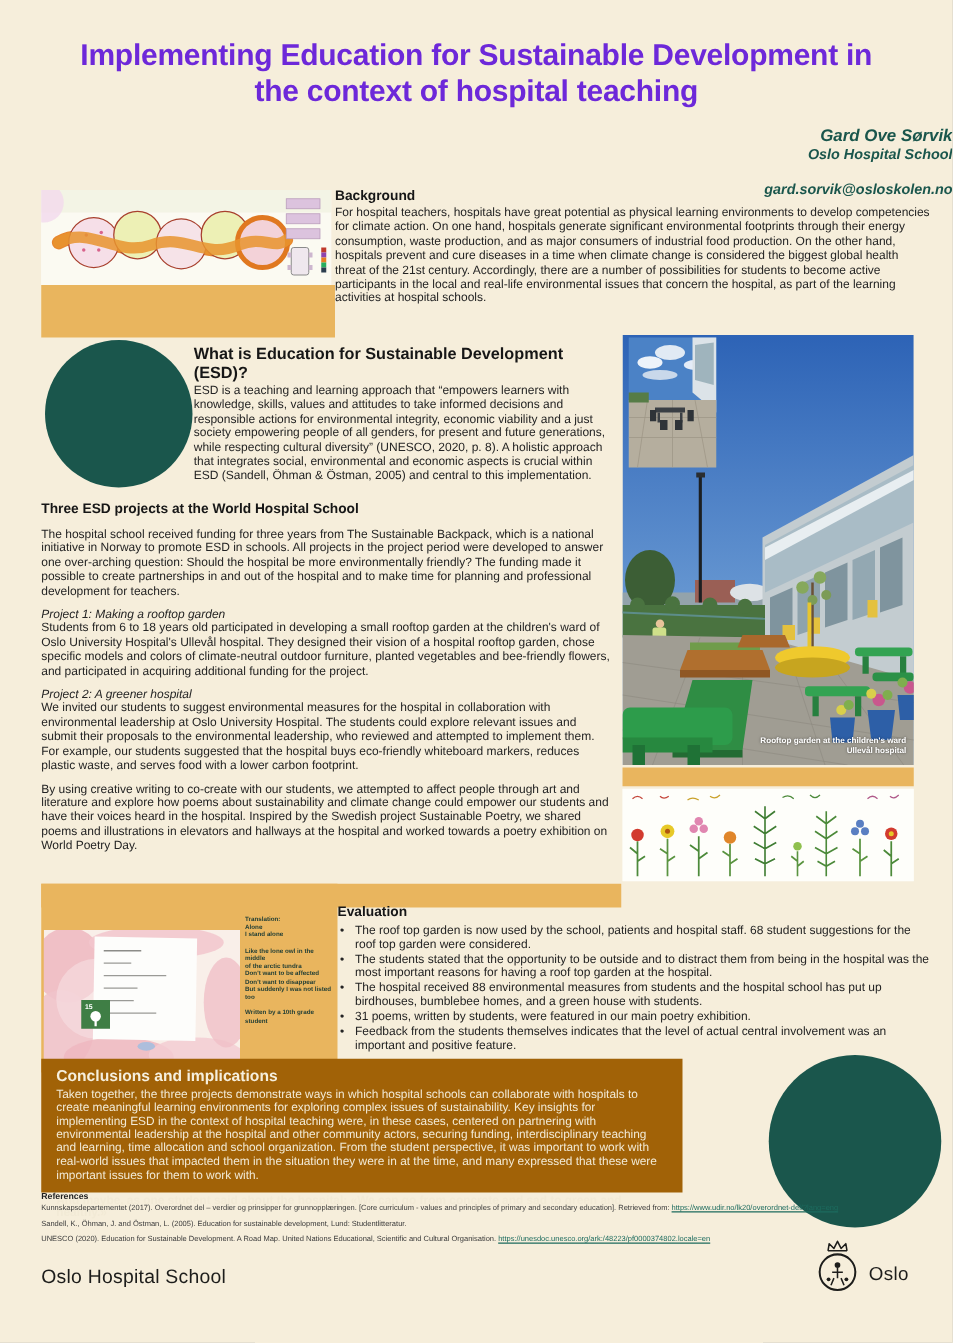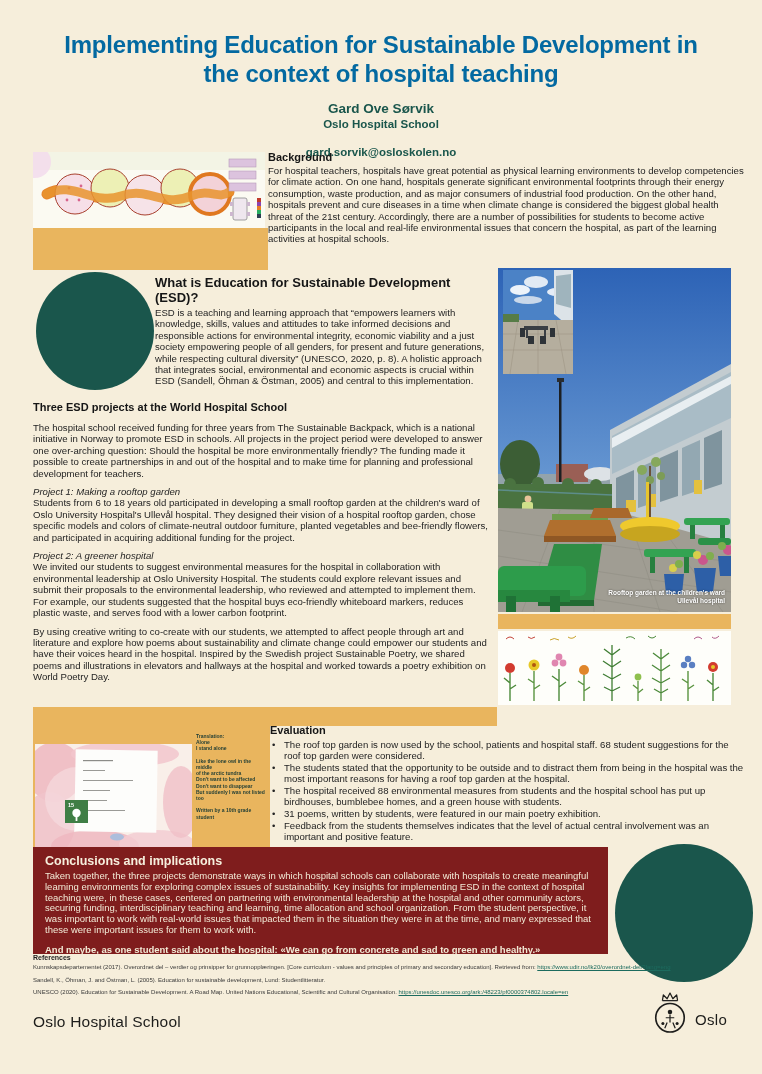--- a/index.html
+++ b/index.html
@@ -1,22 +1,22 @@
 <!DOCTYPE html>
 <html><head>
 <meta charset="utf-8">
 <style>
   html,body{margin:0;padding:0;background:#d8d4c8;}
   .poster{position:relative;width:762px;height:1074px;background:#f6eedb;
     font-family:"Liberation Sans",sans-serif;overflow:hidden;color:#1f1f1f;margin:0 auto;}
   .abs{position:absolute;}
   
-  .title{left:0;right:0;top:30px;text-align:center;font-weight:700;color:#0369a1;
+  .title{left:0;right:0;top:30px;text-align:center;font-weight:700;color:#6d28d9;
     font-size:24px;line-height:29px;letter-spacing:-0.2px;}
-  .author{left:0;right:0;top:101px;text-align:center;color:#1a564c;}
+  .author{left:0;right:0;top:101px;text-align:right;color:#1a564c;font-style:italic;}
   .author .name{font-size:13.5px;font-weight:700;}
   .author .affil{font-size:11.5px;font-weight:700;margin-top:2px;}
   .author .email{font-size:11.5px;font-weight:700;margin-top:16px;}
   
   .h2{font-size:11px;font-weight:700;color:#161616;}
   .body-text{font-size:9.6px;line-height:11.4px;color:#242424;}
   .it{font-style:italic;}
   
   .drawing1{left:33px;top:152px;width:232px;height:76px;background:#fdfcf5;}
   .band-left-top{left:33px;top:228px;width:235px;height:42px;background:#e9b55e;}
@@ -33,21 +33,21 @@
   .band-mid{left:33px;top:707px;width:464px;height:19px;background:#e9b55e;}
   .orange-block{left:33px;top:707px;width:237px;height:151px;background:#e9b55e;}
   .poem-img{left:35px;top:744px;width:157px;height:112px;}
   .translation{left:196px;top:733px;width:72px;font-size:5px;line-height:6.2px;
     font-weight:700;color:#1e3c34;}
   .tr-line{min-height:6.2px;}
   .evaluation{left:270px;top:724px;width:476px;}
   .bullets{margin-top:3px;}
   .bullet{position:relative;padding-left:14px;margin-bottom:1px;font-size:9.6px;line-height:11px;color:#242424;}
   .bullet::before{content:"•";position:absolute;left:2px;top:-0.5px;color:#242424;}
-  .conclusions{left:33px;top:847px;width:575px;height:107px;background:#7f1d1d;
+  .conclusions{left:33px;top:847px;width:513px;height:107px;background:#a16207;
     box-sizing:border-box;padding:7px 12px 0 12px;color:#f2ead6;}
   .conclusions .c-head{font-size:12.5px;font-weight:700;color:#f6efdd;}
   .conclusions .c-body{font-size:9.5px;line-height:10.8px;margin-top:3px;}
   .conclusions .c-body2{font-size:9.5px;line-height:10.8px;margin-top:9px;font-weight:700;}
   .big-circle{left:615px;top:844px;width:138px;height:138px;border-radius:50%;background:#1a564c;}
   .references{left:33px;top:954px;width:706px;}
   .ref-heading{font-size:7px;font-weight:700;color:#1f1f1f;margin-bottom:3px;}
   .ref{font-size:6px;color:#3a3a3a;margin-bottom:6.5px;}
   .ref-link{color:#1c6b5e;text-decoration:underline;}
   .footer-school{left:33px;top:1013px;font-size:15.5px;color:#1d1d1b;letter-spacing:.2px;}

